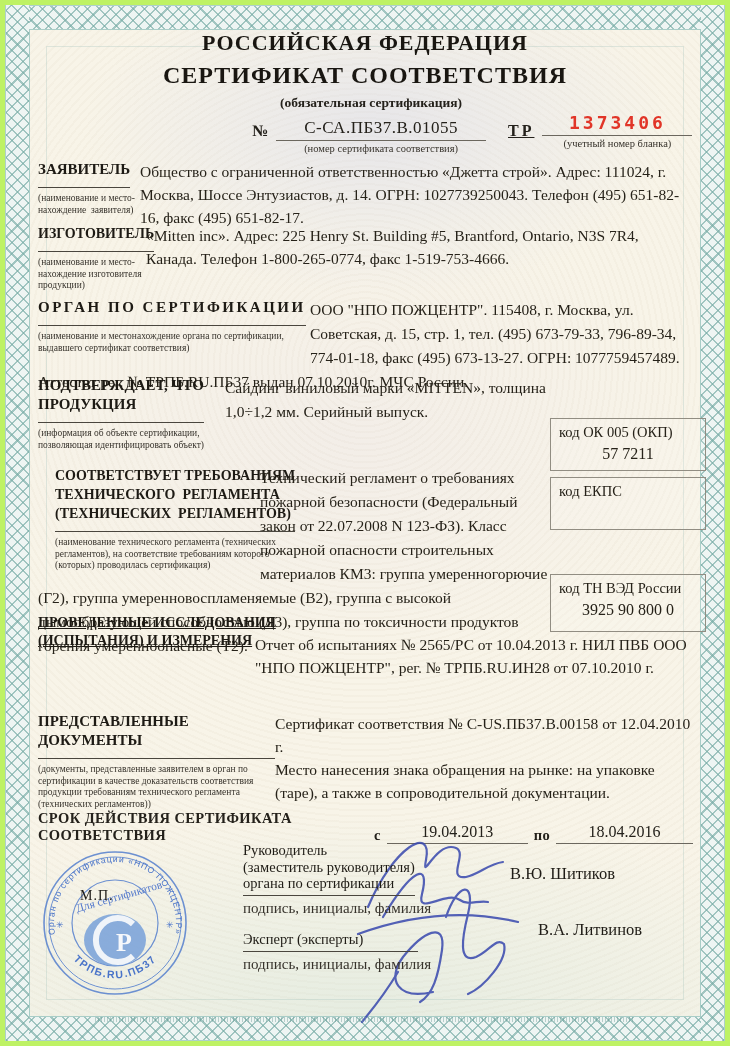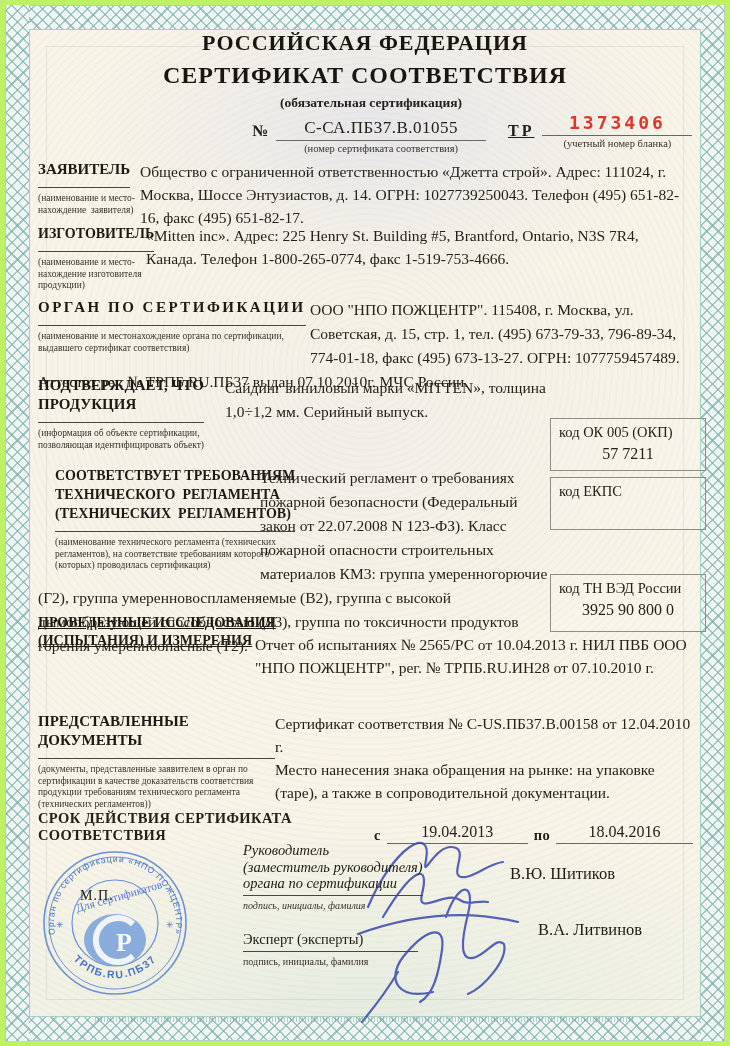--- a/index.html
+++ b/index.html
@@ -61,21 +61,21 @@
   .blankno { font-family:"DejaVu Sans Mono",monospace; font-weight:bold; font-size:18px; letter-spacing:3px; color:#e13528; }
   
   .codebox { position:absolute; left:550px; width:156px; z-index:2; border:1px solid #918d82; padding:3px 8px; background:rgba(255,255,255,.12); }
   .codebox .cb-label { font-size:14.5px; line-height:21px; color:#262219; }
   .codebox .cb-value { font-size:16px; line-height:22px; text-align:center; color:#262219; }
   
   .validity-label { font-size:14.5px; font-weight:bold; letter-spacing:.4px; }
   .date-line { display:inline-block; border-bottom:1px solid #6b675e; text-align:center; font-size:16px; padding-bottom:2px; }
   
   .role-line { font-size:14.5px; line-height:16.5px; color:#1f1c16; }
-  .sig-cap { font-size:10px; color:#37332c; margin-top:4px; }
+  .sig-cap { font-size:15px; color:#37332c; margin-top:4px; }
   .sig-name { font-size:16.5px; color:#1f1c16; }
   .underlined { border-bottom:1px solid #4a463e; padding-bottom:3px; display:inline-block; }
   .mp-mark { position:absolute; font-size:14px; color:#1c1a16; z-index:4; letter-spacing:1px; }
 </style>
 </head>
 <body>
 
 <div class="page">
 
   <div class="paper"></div>
@@ -220,21 +220,21 @@
       <text transform="rotate(-16 80 52)" x="80" y="52" text-anchor="middle" font-family="Liberation Serif, serif" font-size="11.5" fill="#5479cc" style="white-space:pre">Для
 сертификатов</text>
       <g>
         <ellipse cx="75" cy="92" rx="31" ry="26" fill="#6f9bd8" opacity="0.8"></ellipse>
         <path d="M93,76 A22,22 0 1 0 93,108" fill="none" stroke="#f6f8fb" stroke-width="6" opacity="0.95"></path>
         <text x="84" y="103" text-anchor="middle" font-family="Liberation Serif, serif" font-weight="bold" font-size="26" fill="#f6f8fb">Р</text>
       </g>
     </svg>
     <div class="mp-mark" style="left:42px; top:50px;">М.П.</div>
 
-    <div class="abs" style="left:205px; top:4px; width:245px;font-style:italic;">
+    <div class="abs" style="left:205px; top:4px; width:245px;">
       <div class="role-line pre underlined">Руководитель
 (заместитель руководителя)
 органа  по  сертификации</div>
       <div class="sig-cap">подпись, инициалы, фамилия</div>
     </div>
     <div class="abs" style="left:205px; top:92px; width:245px;">
       <div class="role-line underlined" style="width:175px;">Эксперт (эксперты)</div>
       <div class="sig-cap">подпись, инициалы, фамилия</div>
     </div>
 

